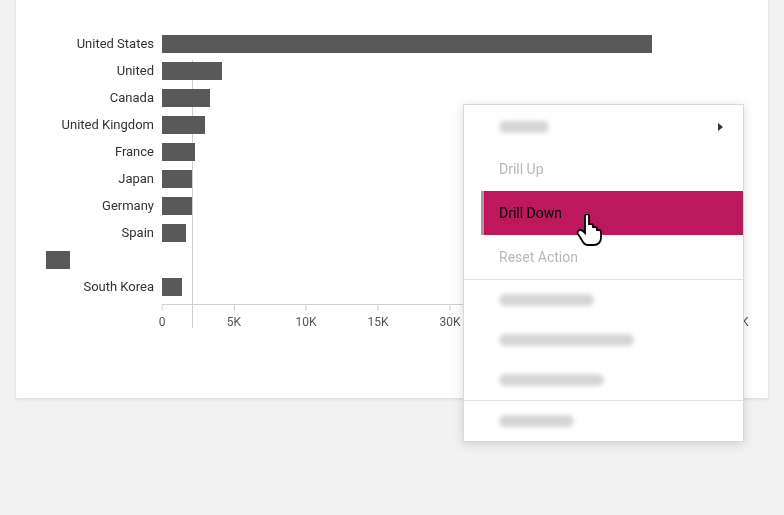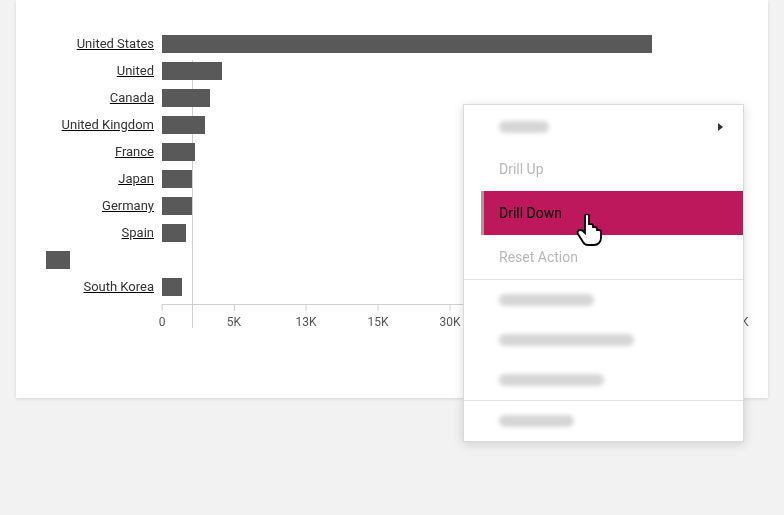--- a/index.html
+++ b/index.html
@@ -24,21 +24,20 @@
   .chart {
     position: relative;
     width: 100%;
     height: 100%;
   }
   .bar-row {
     display: flex;
     align-items: center;
     height: 27px;
     position: relative;
-    text-decoration: underline;
   }
   .y-label {
     width: 116px;
     text-align: right;
     padding-right: 8px;
     font-size: 13px;
     color: #333;
     white-space: nowrap;
   }
   .bar-track {
@@ -211,21 +210,21 @@
       <div class="bar-track">
           <div class="bar" style="width:3.5%"></div>
         </div>
     </div>
 
     <div class="axis">
       <div class="axis-pad"></div>
       <div class="axis-ticks">
         <div class="tick" style="left:0%">0</div>
         <div class="tick" style="left:12.5%">5K</div>
-        <div class="tick" style="left:25%">13K</div>
+        <div class="tick" style="left:25%">10K</div>
         <div class="tick" style="left:37.5%">15K</div>
         <div class="tick" style="left:50%">30K</div>
         <div class="tick" style="left:62.5%">25K</div>
         <div class="tick" style="left:75%">30K</div>
         <div class="tick" style="left:87.5%">35K</div>
         <div class="tick" style="left:100%">40K</div>
       </div>
     </div>
   </div>
 </div>

